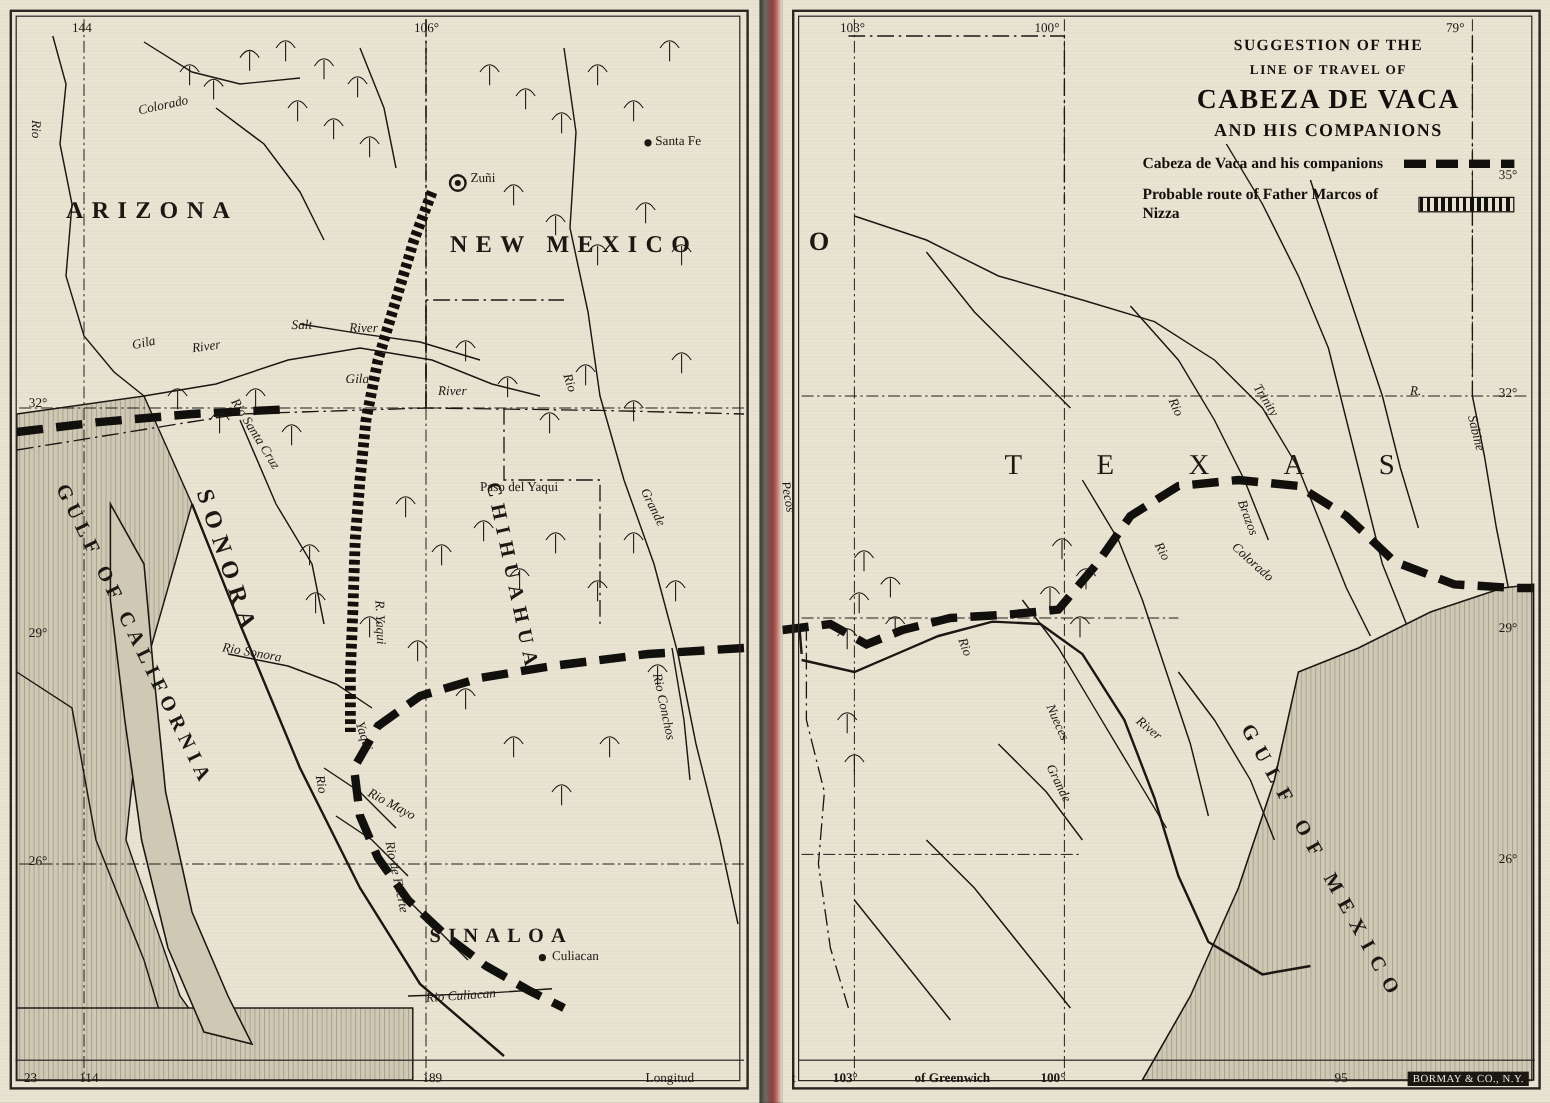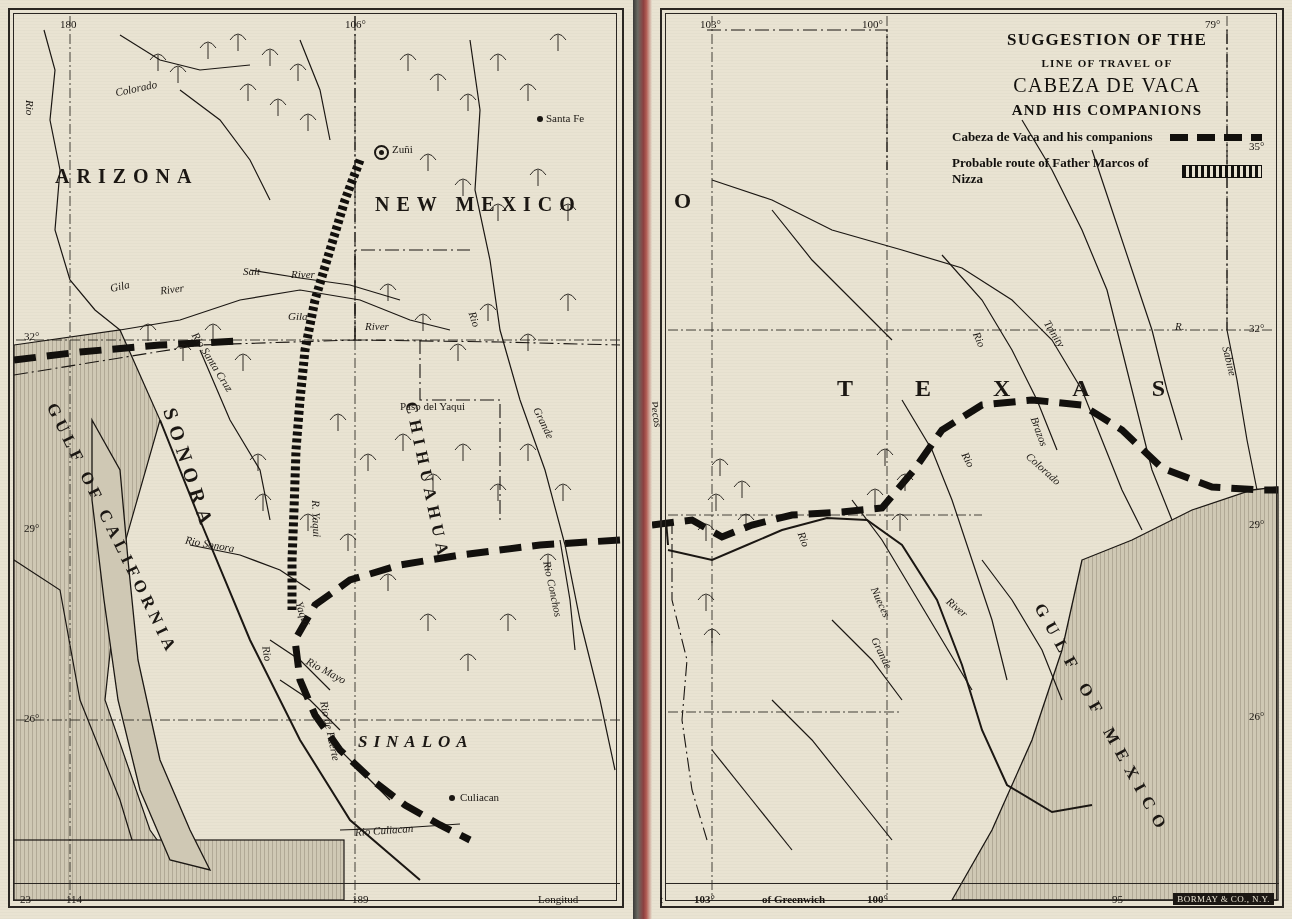--- a/index.html
+++ b/index.html
@@ -30,23 +30,23 @@
   .state-sm{letter-spacing:6px;font-weight:700;font-size:17px;}
   .river{font-style:italic;font-size:11px;}
   .tick{font-size:11px;font-family:"Liberation Serif",serif;}
   .city{font-size:11px;}
   .dot{position:absolute;width:6px;height:6px;border-radius:50%;background:#1b1713;}
   .ring{position:absolute;width:11px;height:11px;border-radius:50%;border:2px solid #1b1713;}
   .ring::after{content:"";position:absolute;left:3px;top:3px;width:5px;height:5px;border-radius:50%;background:#1b1713;}
 
   
   .legend{position:absolute;left:300px;top:30px;width:310px;text-align:center;color:#12100d;}
-  .legend .t1{font-size:17px;font-weight:700;letter-spacing:1.2px;}
+  .legend .t1{font-size:13px;font-weight:700;letter-spacing:1.2px;}
   .legend .t2{font-size:11px;font-weight:700;letter-spacing:1.3px;margin-top:7px;}
-  .legend .t3{font-size:20px;font-weight:400;letter-spacing:1.3px;margin-top:5px;}
+  .legend .t3{font-size:23px;font-weight:700;letter-spacing:1.3px;margin-top:5px;}
   .legend .t4{font-size:15px;font-weight:700;letter-spacing:1.2px;margin-top:5px;}
   .legrow{display:flex;align-items:center;justify-content:space-between;margin-top:10px;font-size:13px;font-weight:700;}
   .legrow span.k{text-align:left;}
   .swatch-dash{width:92px;height:7px;background:
      repeating-linear-gradient(90deg,#12100d 0 18px,transparent 18px 27px);}
   .swatch-hatch{width:78px;height:11px;background:
      repeating-linear-gradient(90deg,#12100d 0 3px,#e9e3d2 3px 6px);border:1px solid #12100d;}
 
   
   .footstrip{position:absolute;left:13px;right:13px;bottom:13px;height:22px;
@@ -147,21 +147,21 @@
       </g>
     </svg>
 
     <div class="neat" id="neat-l"></div>
     <div class="neat-inner" id="neat-l2"></div>
 
     <div class="lbl state" style="left:55px;top:165px;">ARIZONA</div>
     <div class="lbl state" style="left:375px;top:193px;">NEW  MEXICO</div>
     <div class="lbl state" style="left:180px;top:405px;transform:rotate(72deg);transform-origin:left top;">SONORA</div>
     <div class="lbl state-sm" style="left:420px;top:400px;transform:rotate(78deg);transform-origin:left top;">CHIHUAHUA</div>
-    <div class="lbl state-sm" style="left:358px;top:732px;font-style:italic;">SINALOA</div>
+    <div class="lbl state-sm" style="left:358px;top:770px;">SINALOA</div>
     <div class="lbl" style="left:60px;top:400px;font-size:17px;letter-spacing:5px;font-weight:700;transform:rotate(64deg);transform-origin:left top;">GULF OF CALIFORNIA</div>
 
     <div class="dot" style="left:537px;top:116px;"></div>
     <div class="lbl city" style="left:546px;top:112px;">Santa Fe</div>
     <div class="ring" style="left:374px;top:145px;"></div>
     <div class="lbl city" style="left:392px;top:143px;">Zuñi</div>
     <div class="lbl city" style="left:400px;top:400px;">Paso del Yaqui</div>
     <div class="dot" style="left:449px;top:795px;"></div>
     <div class="lbl city" style="left:460px;top:791px;">Culiacan</div>
 
@@ -178,21 +178,21 @@
     <div class="lbl river" style="left:185px;top:538px;transform:rotate(10deg);">Rio Sonora</div>
     <div class="lbl river" style="left:305px;top:600px;transform:rotate(72deg);transform-origin:left top;">Yaqui</div>
     <div class="lbl river" style="left:310px;top:655px;transform:rotate(28deg);transform-origin:left top;">Rio Mayo</div>
     <div class="lbl river" style="left:272px;top:645px;transform:rotate(80deg);transform-origin:left top;">Rio</div>
     <div class="lbl river" style="left:330px;top:700px;transform:rotate(78deg);transform-origin:left top;">Rio de Fuerte</div>
     <div class="lbl river" style="left:355px;top:824px;transform:rotate(-4deg);">Rio Culiacan</div>
     <div class="lbl river" style="left:553px;top:560px;transform:rotate(78deg);transform-origin:left top;">Rio Conchos</div>
     <div class="lbl river" style="left:542px;top:405px;transform:rotate(64deg);transform-origin:left top;">Grande</div>
     <div class="lbl river" style="left:478px;top:310px;transform:rotate(72deg);transform-origin:left top;">Rio</div>
 
-    <div class="lbl tick" style="left:60px;top:18px;">180</div>
+    <div class="lbl tick" style="left:60px;top:18px;">144</div>
     <div class="lbl tick" style="left:345px;top:18px;">106°</div>
     <div class="lbl tick" style="left:24px;top:330px;">32°</div>
     <div class="lbl tick" style="left:24px;top:522px;">29°</div>
     <div class="lbl tick" style="left:24px;top:712px;">26°</div>
     <div class="lbl tick" style="left:20px;top:893px;">23</div>
     <div class="lbl tick" style="left:66px;top:893px;">114</div>
     <div class="lbl tick" style="left:352px;top:893px;">189</div>
     <div class="lbl tick" style="left:538px;top:893px;">Longitud</div>
 
     <div class="footstrip"></div>
@@ -264,21 +264,21 @@
         <span class="k">Cabeza de Vaca and his companions</span>
         <span class="swatch-dash"></span>
       </div>
       <div class="legrow">
         <span class="k">Probable route of Father Marcos of Nizza</span>
         <span class="swatch-hatch"></span>
       </div>
     </div>
 
     <div class="lbl" style="left:22px;top:188px;font-size:22px;font-weight:700;letter-spacing:6px;">O</div>
-    <div class="lbl" style="left:185px;top:375px;font-size:24px;font-weight:700;letter-spacing:62px;">TEXAS</div>
+    <div class="lbl" style="left:185px;top:375px;font-size:24px;font-weight:400;letter-spacing:62px;">TEXAS</div>
     <div class="lbl" style="left:395px;top:600px;font-size:17px;font-weight:700;letter-spacing:8px;transform:rotate(61deg);transform-origin:left top;">GULF OF MEXICO</div>
 
     <div class="lbl river" style="left:8px;top:400px;transform:rotate(80deg);transform-origin:left top;">Pecos</div>
     <div class="lbl river" style="left:330px;top:330px;transform:rotate(66deg);transform-origin:left top;">Rio</div>
     <div class="lbl river" style="left:400px;top:318px;transform:rotate(58deg);transform-origin:left top;">Trinity</div>
     <div class="lbl river" style="left:523px;top:320px;">R.</div>
     <div class="lbl river" style="left:580px;top:345px;transform:rotate(76deg);transform-origin:left top;">Sabine</div>
     <div class="lbl river" style="left:388px;top:415px;transform:rotate(70deg);transform-origin:left top;">Brazos</div>
     <div class="lbl river" style="left:318px;top:450px;transform:rotate(62deg);transform-origin:left top;">Rio</div>
     <div class="lbl river" style="left:380px;top:450px;transform:rotate(42deg);transform-origin:left top;">Colorado</div>

